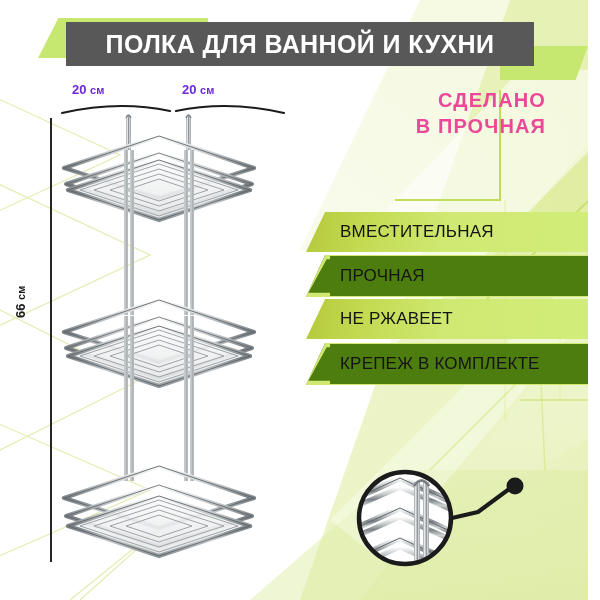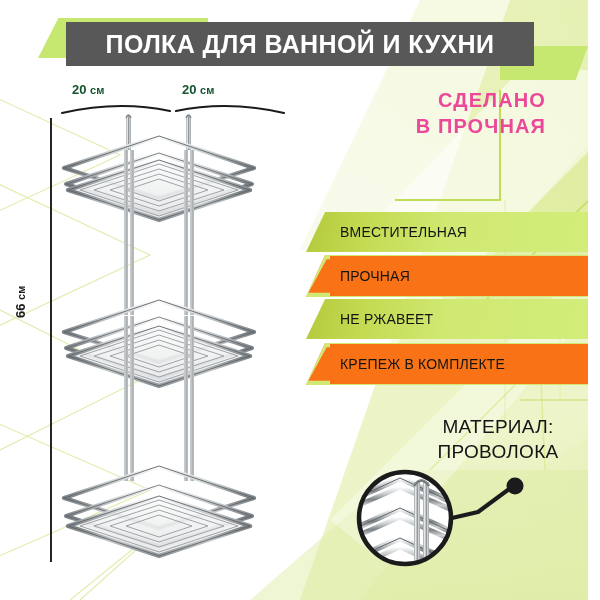--- a/index.html
+++ b/index.html
@@ -65,21 +65,21 @@
     font-weight: bold;
     letter-spacing: 0.4px;
     white-space: nowrap;
   }
 
   
   .dim-w {
     position: absolute;
     font-size: 13px;
     font-weight: bold;
-    color: #14532d;
+    color: #6d28d9;
     white-space: nowrap;
     z-index: 5;
   }
   .dim-w .unit { font-size: 11px; }
   #dim-w-left  { left: 72px;  top: 82px; }
   #dim-w-right { left: 182px; top: 82px; }
 
   .dim-h {
     position: absolute;
     left: 13px;
@@ -117,31 +117,31 @@
     position: absolute;
     left: 306px;
     width: 294px;
     height: 40px;
     display: flex;
     align-items: center;
     z-index: 5;
     clip-path: polygon(6.5% 0%, 100% 0%, 100% 100%, 0% 100%);
   }
   .feature span {
-    font-size: 14px;
+    font-size: 17px;
     color: #141414;
     padding-left: 34px;
     white-space: nowrap;
     letter-spacing: 0.2px;
   }
   .feature.filled {
     background: linear-gradient(100deg, #b4c83c 0%, #c2d94f 18%, #cfe972 48%, #d3ed7b 100%);
   }
   .feature.outline {
-    background: #f97316;
+    background: #4d7c0f;
     border-top: 1.5px solid #cfe972;
     border-bottom: 1.5px solid #cfe972;
   }
   .feature.outline::before {
     content: "";
     position: absolute;
     left: 0; top: 0; bottom: 0;
     width: 24px;
     background: linear-gradient(100deg, #cfe972 0%, #cfe972 100%);
     clip-path: polygon(78% 0%, 100% 0%, 100% 8%, 86% 8%, 10% 92%, 100% 92%, 100% 100%, 0% 100%);
@@ -258,24 +258,20 @@
   <div class="feature outline" id="feature-1">
     <span>ПРОЧНАЯ</span>
   </div>
   <div class="feature outline" id="feature-3">
     <span>КРЕПЕЖ В КОМПЛЕКТЕ</span>
   </div>
   <div class="feature filled" id="feature-2">
     <span>НЕ РЖАВЕЕТ</span>
   </div>
 
-  <div class="material">
-    <div>МАТЕРИАЛ:</div>
-    <div>ПРОВОЛОКА</div>
-  </div>
 
   <svg id="product-illustration" width="600" height="600" viewBox="0 0 600 600" xmlns="http://www.w3.org/2000/svg">
     <defs>
       <linearGradient id="chrome" x1="0" y1="0" x2="0" y2="1">
         <stop offset="0%" stop-color="#ffffff"></stop>
         <stop offset="28%" stop-color="#c8ccce"></stop>
         <stop offset="52%" stop-color="#767c80"></stop>
         <stop offset="74%" stop-color="#c2c6c9"></stop>
         <stop offset="100%" stop-color="#8e9498"></stop>
       </linearGradient>

